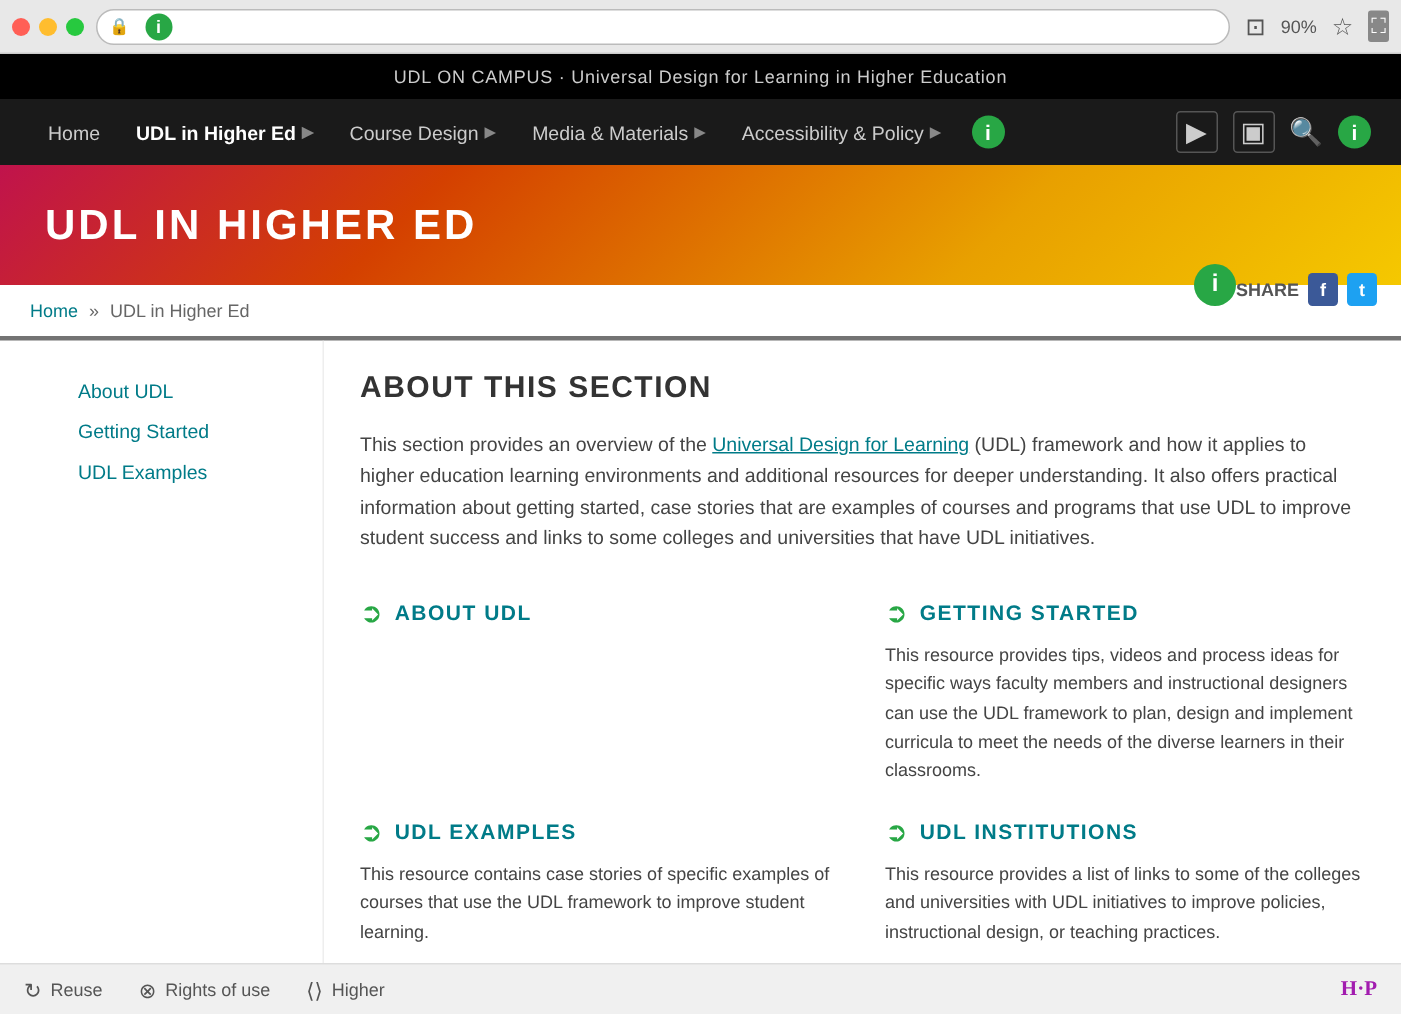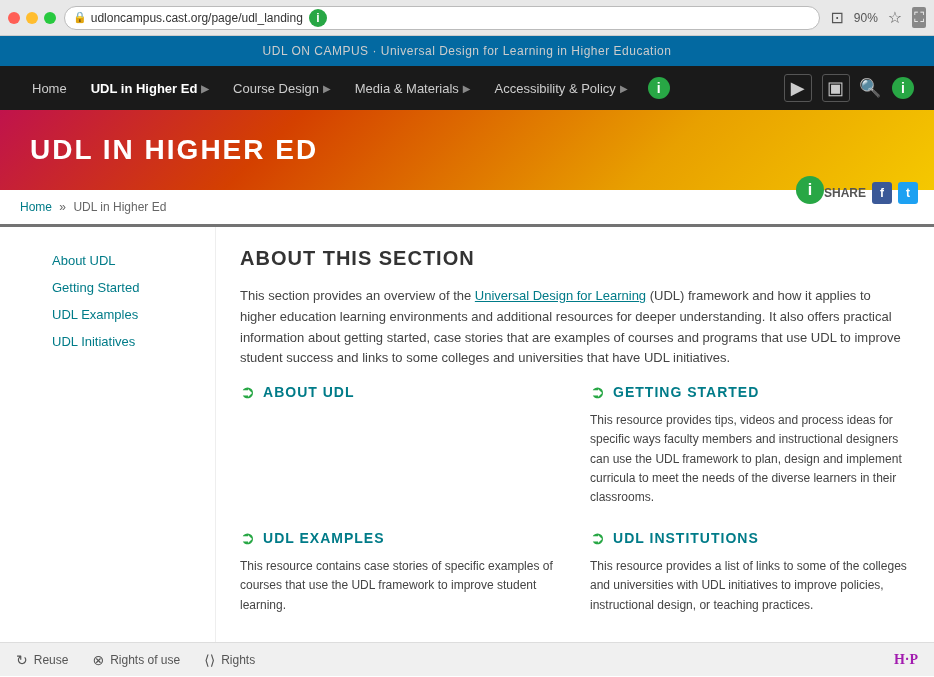--- a/index.html
+++ b/index.html
@@ -46,21 +46,21 @@
     .browser-right-controls {
       display: flex; align-items: center; gap: 8px; margin-left: 8px;
     }
     .browser-icon-btn {
       background: none; border: none; cursor: pointer;
       color: #555; font-size: 16px; padding: 2px;
     }
 
     
     .top-bar {
-      background: #0369a1;
+      background: #000000;
       color: #ccc;
       text-align: center;
       padding: 8px;
       font-size: 12px;
       letter-spacing: 0.5px;
     }
 
     
     .nav-bar {
       background: #1a1a1a;
@@ -223,21 +223,21 @@
       font-weight: bold;
       color: #333;
       letter-spacing: 1px;
       margin-bottom: 16px;
       text-transform: uppercase;
     }
     .section-intro {
       font-size: 13px;
       line-height: 1.6;
       color: #444;
-      margin-bottom: 12px;
+      margin-bottom: 28px;
     }
     .section-intro a {
       color: #007b88;
     }
 
     
     .card-grid {
       display: grid;
       grid-template-columns: 1fr 1fr;
       gap: 20px 30px;
@@ -302,21 +302,20 @@
 <body>
 
 <div class="browser-chrome">
   <div class="browser-controls">
     <div class="browser-dot dot-red"></div>
     <div class="browser-dot dot-yellow"></div>
     <div class="browser-dot dot-green"></div>
   </div>
   <div class="address-bar">
     <span class="address-lock">🔒</span>
-    <span>udloncampus.cast.org/page/udl_landing</span>
     <span style="margin-left:6px;">
       <span style="width:18px;height:18px;border-radius:50%;background:#28a745;color:white;font-weight:bold;font-size:12px;display:inline-flex;align-items:center;justify-content:center;">i</span>
     </span>
   </div>
   <div class="browser-right-controls">
     <button class="browser-icon-btn">⊡</button>
     <span style="font-size:12px;color:#555;">90%</span>
     <button class="browser-icon-btn">☆</button>
     <button class="browser-icon-btn" style="background:#888;color:white;border:none;font-size:14px;border-radius:2px;">⛶</button>
   </div>
@@ -374,21 +373,20 @@
   <span style="margin: 0 4px;">»</span>
   <span>UDL in Higher Ed</span>
 </div>
 
 <div class="main-layout">
 
   <div class="sidebar">
     <a class="sidebar-link">About UDL</a>
     <a class="sidebar-link">Getting Started</a>
     <a class="sidebar-link">UDL Examples</a>
-    <a class="sidebar-link">UDL Initiatives</a>
   </div>
 
   <div class="content-area">
     <h2 class="section-title">ABOUT THIS SECTION</h2>
     <p class="section-intro">
       This section provides an overview of the <a href="#" style="color:#007b88;">Universal Design for Learning</a> (UDL) framework and how it applies to higher education learning environments and additional resources for deeper understanding. It also offers practical information about getting started, case stories that are examples of courses and programs that use UDL to improve student success and links to some colleges and universities that have UDL initiatives.
     </p>
 
     <div class="card-grid">
 
@@ -430,16 +428,16 @@
   <div class="footer-item">
     <span class="footer-icon">↻</span>
     <span>Reuse</span>
   </div>
   <div class="footer-item">
     <span class="footer-icon">⊗</span>
     <span>Rights of use</span>
   </div>
   <div class="footer-item">
     <span class="footer-icon">⟨⟩</span>
-    <span>Rights</span>
+    <span>Higher</span>
   </div>
   <div class="footer-right">H·P</div>
 </div>
 
 </body></html>

